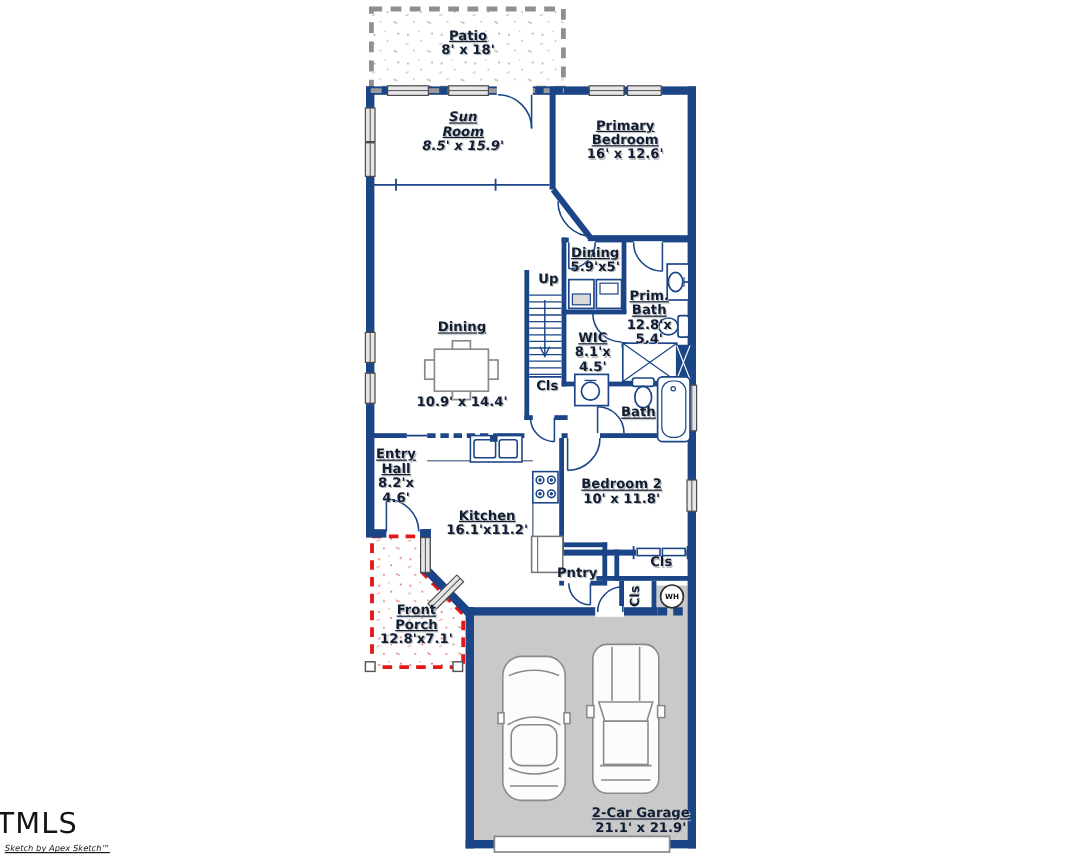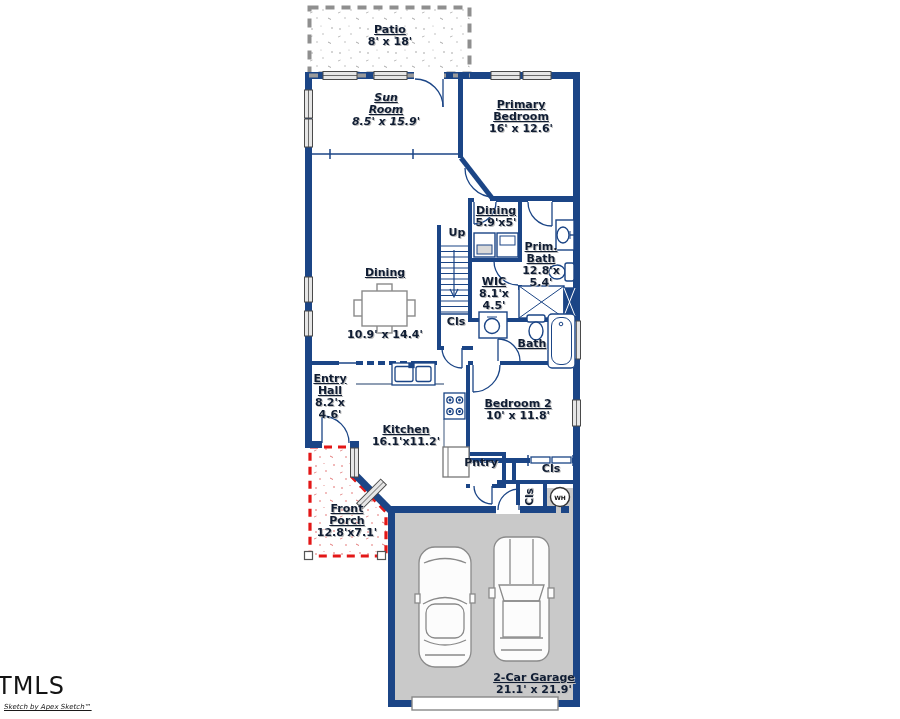--- a/index.html
+++ b/index.html
@@ -401,21 +401,21 @@
 <div class="lbl" style="left:406px;top:424px;">
   <span class="nm one">Kitchen</span>
   <span class="dm one">16.1'x11.2'</span>
 </div>
 
 <div class="lbl" style="left:518px;top:398px;">
   <span class="nm one">Bedroom 2</span>
   <span class="dm one">10' x 11.8'</span>
 </div>
 
-<div class="lbl" style="left:481px;top:457px;font-size:11px;">
+<div class="lbl" style="left:481px;top:472px;font-size:11px;">
   <span class="dm one">Pntry</span>
 </div>
 
 <div class="lbl" style="left:551px;top:463px;">
   <span class="dm one">Cls</span>
 </div>
 
 <div class="lbl rot" style="left:530px;top:497px;font-size:10.5px;">
   <span class="dm one">Cls</span>
 </div>

